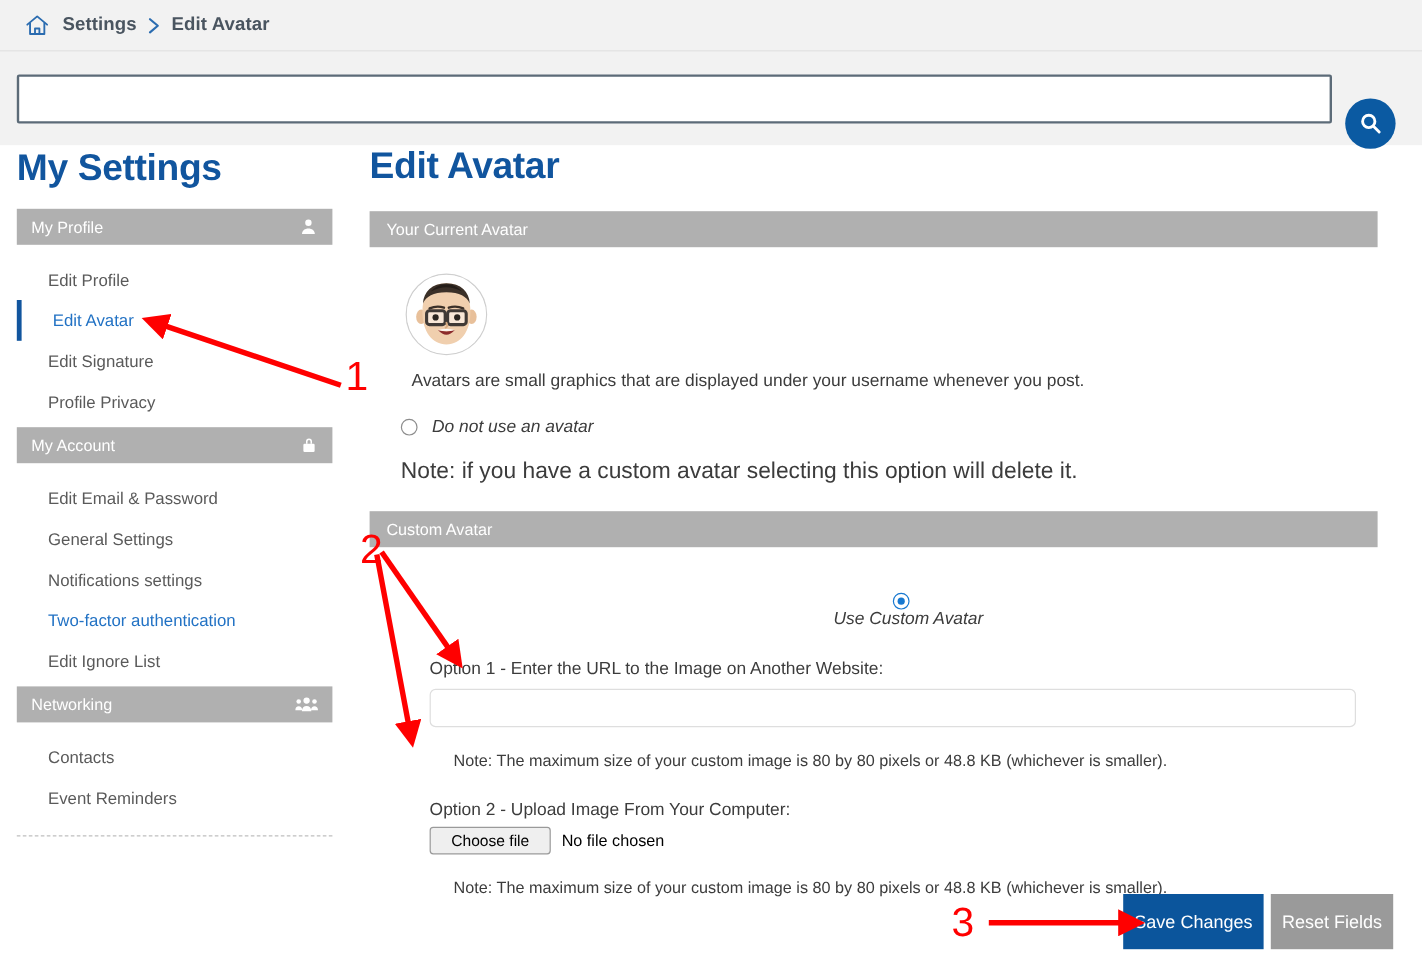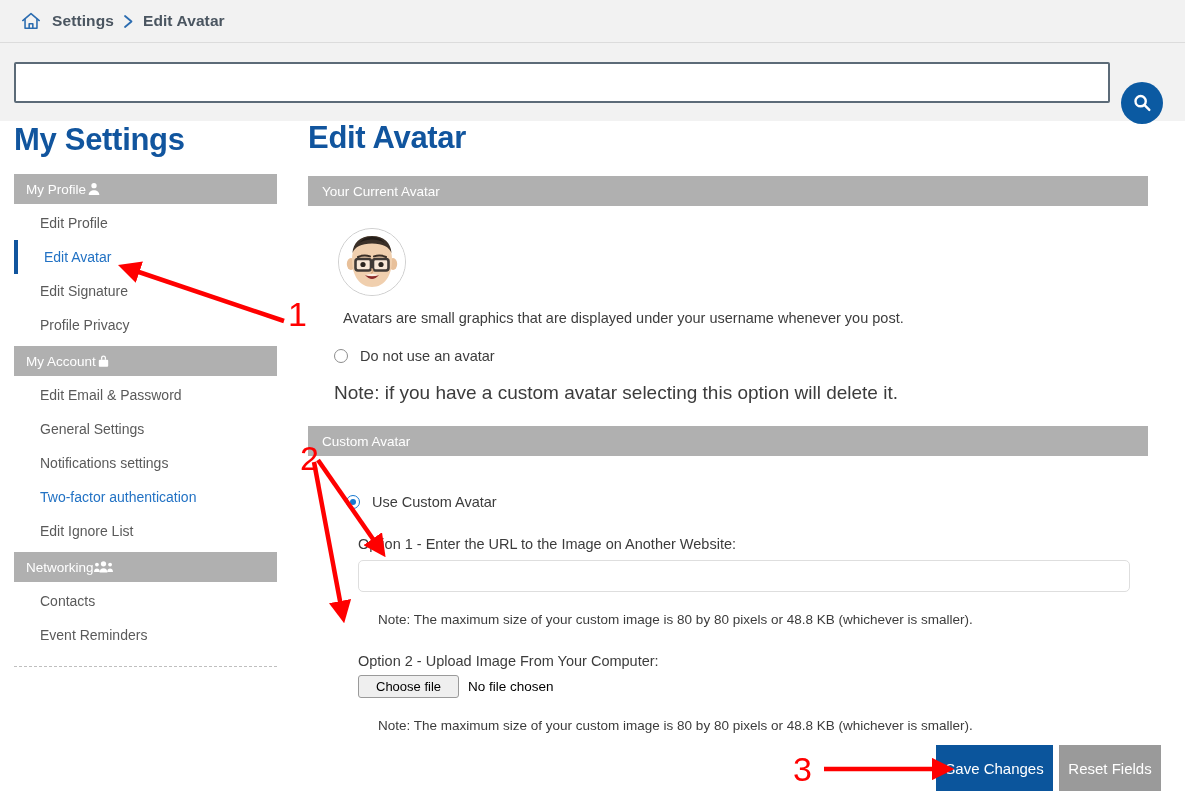--- a/index.html
+++ b/index.html
@@ -45,22 +45,22 @@
   .search-btn svg { display: block; }
 
   
   .settings-title {
     position: absolute; left: 14px; top: 122px;
     font-size: 31px; font-weight: bold; color: #11559e; letter-spacing: -.3px;
   }
   .nav { position: absolute; left: 14px; top: 174px; width: 263px; }
   .nav-header {
     background: #b0b0b0; color: #ffffff; height: 30px;
-    display: flex; align-items: center; 
-    padding: 0 12px 0 12px; font-size: 13.5px; margin-bottom: 2px;
+    display: flex; align-items: center; justify-content: space-between;
+    padding: 0 12px 0 12px; font-size: 13.5px; margin-bottom: 12px;
   }
   .nav-header .nav-icon { display: flex; align-items: center; }
   .nav-item {
     height: 34px; display: flex; align-items: center;
     padding-left: 26px; font-size: 14px; color: #5a5a5a; cursor: pointer;
   }
   .nav-item.blue { color: #2272c4; }
   .nav-item.active {
     color: #2272c4; border-left: 4px solid #11559e; padding-left: 26px;
   }
@@ -84,23 +84,23 @@
 
   .avatar-wrap {
     width: 68px; height: 68px; border-radius: 50%;
     border: 1px solid #cfcfcf; overflow: hidden; background: #fff;
     display: block; margin-left: 14px;
   }
   .avatar-desc {
     margin-top: 14px; font-size: 14.5px; color: #3c3c3c; margin-left: 19px;
   }
   .radio-row {
-    display: flex; align-items: center; margin-top: 22px; margin-left: 10px;
-  }
-  .radio-row.indent { margin-left: 22px; }
+    display: flex; align-items: center; margin-top: 22px; margin-left: 10px; font-style: italic;
+  }
+  .radio-row.indent { margin-left: 22px; flex-direction: column; }
   .radio {
     width: 14px; height: 14px; border-radius: 50%;
     border: 1px solid #8d8d8d; background: #fff;
     margin-right: 12px; flex: none; position: relative;
   }
   .radio.checked { border: 1px solid #1778d0; }
   .radio.checked::after {
     content: ""; position: absolute; left: 3px; top: 3px;
     width: 6px; height: 6px; border-radius: 50%; background: #1778d0;
   }

